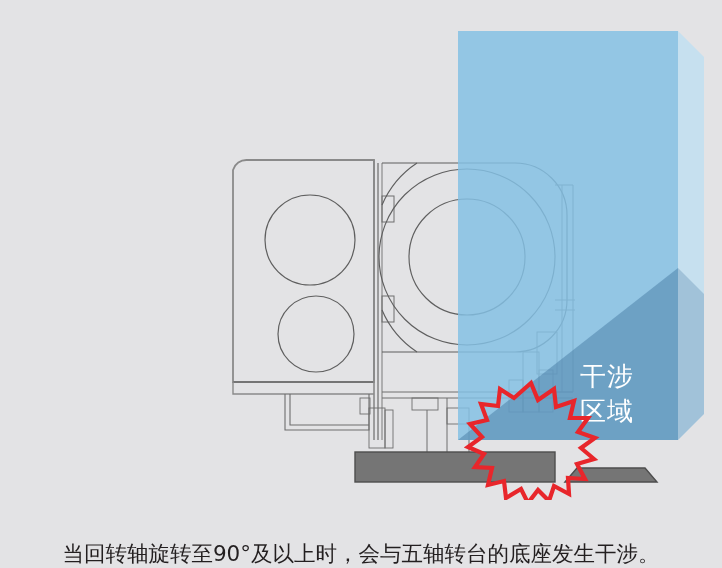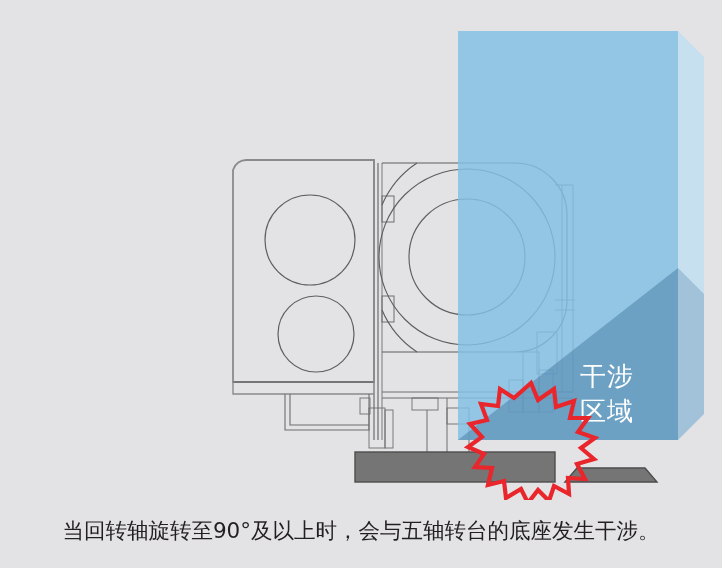--- a/index.html
+++ b/index.html
@@ -34,21 +34,21 @@
     width: 722px;
     height: 500px;
   }
   #caption-area {
     position: absolute;
     left: 0;
     top: 495px;
     width: 722px;
     height: 73px;
     display: flex;
-    align-items: center;
+    align-items: flex-end;
     justify-content: center;
   }
   #caption-text {
     font-size: 21.5px;
     line-height: 1.25;
     color: #231f20;
     letter-spacing: 0px;
     white-space: nowrap;
     font-family: "DejaVu Sans", "Liberation Sans", sans-serif;
   }

